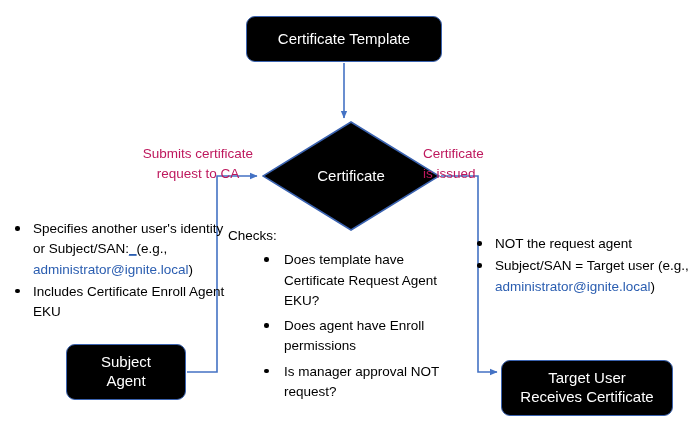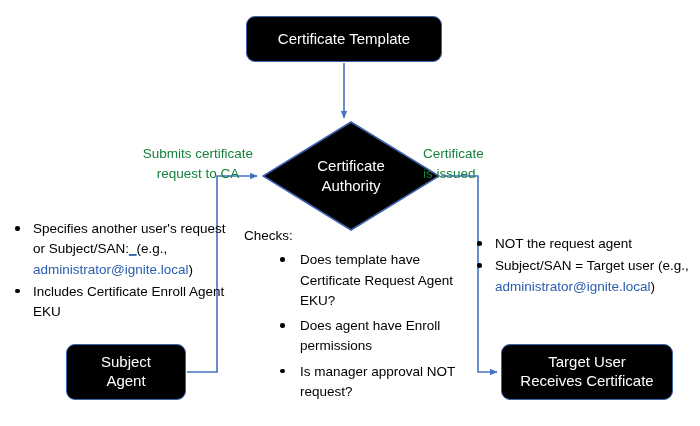--- a/index.html
+++ b/index.html
@@ -52,21 +52,21 @@
     height: 46px;
   }
   #node-request-agent {
     left: 66px;
     top: 344px;
     width: 120px;
     height: 56px;
   }
   #node-target-user {
     left: 501px;
-    top: 344px;
+    top: 360px;
     width: 172px;
     height: 56px;
   }
   .node-label { display: block; }
   
   #node-ca {
     position: absolute;
     left: 262px;
     top: 121px;
     width: 178px;
@@ -92,21 +92,21 @@
     font-size: 15px;
     line-height: 1.35;
     text-align: center;
   }
   
   .edge-label {
     position: absolute;
     z-index: 4;
     font-size: 13.5px;
     line-height: 1.45;
-    color: #15803d;
+    color: #be185d;
     text-align: center;
     background: transparent;
   }
   #label-submits {
     left: 128px;
     top: 144px;
     width: 140px;
   }
   #label-issued {
     left: 423px;
@@ -144,21 +144,21 @@
     left: 6px;
     top: 219px;
     width: 224px;
   }
   #block-right {
     left: 468px;
     top: 234px;
     width: 232px;
   }
   #block-checks {
-    left: 244px;
+    left: 228px;
     top: 226px;
     width: 236px;
   }
   #block-checks .checks-heading {
     margin: 0 0 4px 0;
     font-size: 13.5px;
   }
   #block-checks li {
     padding-left: 56px;
     margin-bottom: 5px;
@@ -196,39 +196,38 @@
   <div class="node" id="node-template">
     <span class="node-label">Certificate Template</span>
   </div>
 
   <div id="node-ca">
     <svg viewBox="0 0 178 110" xmlns="http://www.w3.org/2000/svg" preserveAspectRatio="none">
       <polygon points="89,1 177,55 89,109 1,55" fill="#000000" stroke="#3b63b0" stroke-width="1.6"></polygon>
     </svg>
     <div class="diamond-text">
       <span>Certificate</span>
-      <span>Authority</span>
     </div>
   </div>
 
   <div class="edge-label" id="label-submits">
     <div>Submits certificate</div>
     <div>request to CA</div>
   </div>
 
   <div class="edge-label" id="label-issued">
     <div>Certificate</div>
     <div>is issued</div>
   </div>
 
   <div class="bullet-block" id="block-left">
     <ul>
       <li>
         <span class="dot"></span>
-        <span>Specifies another user's request or Subject/SAN:</span><span class="thin-link-gap">_</span><span>(e.g.,</span>
+        <span>Specifies another user's identity or Subject/SAN:</span><span class="thin-link-gap">_</span><span>(e.g.,</span>
         <span class="hyperlink">administrator@ignite.local</span><span>)</span>
       </li>
       <li>
         <span class="dot"></span>
         <span>Includes Certificate Enroll Agent EKU</span>
       </li>
     </ul>
   </div>
 
   <div class="bullet-block" id="block-checks">

